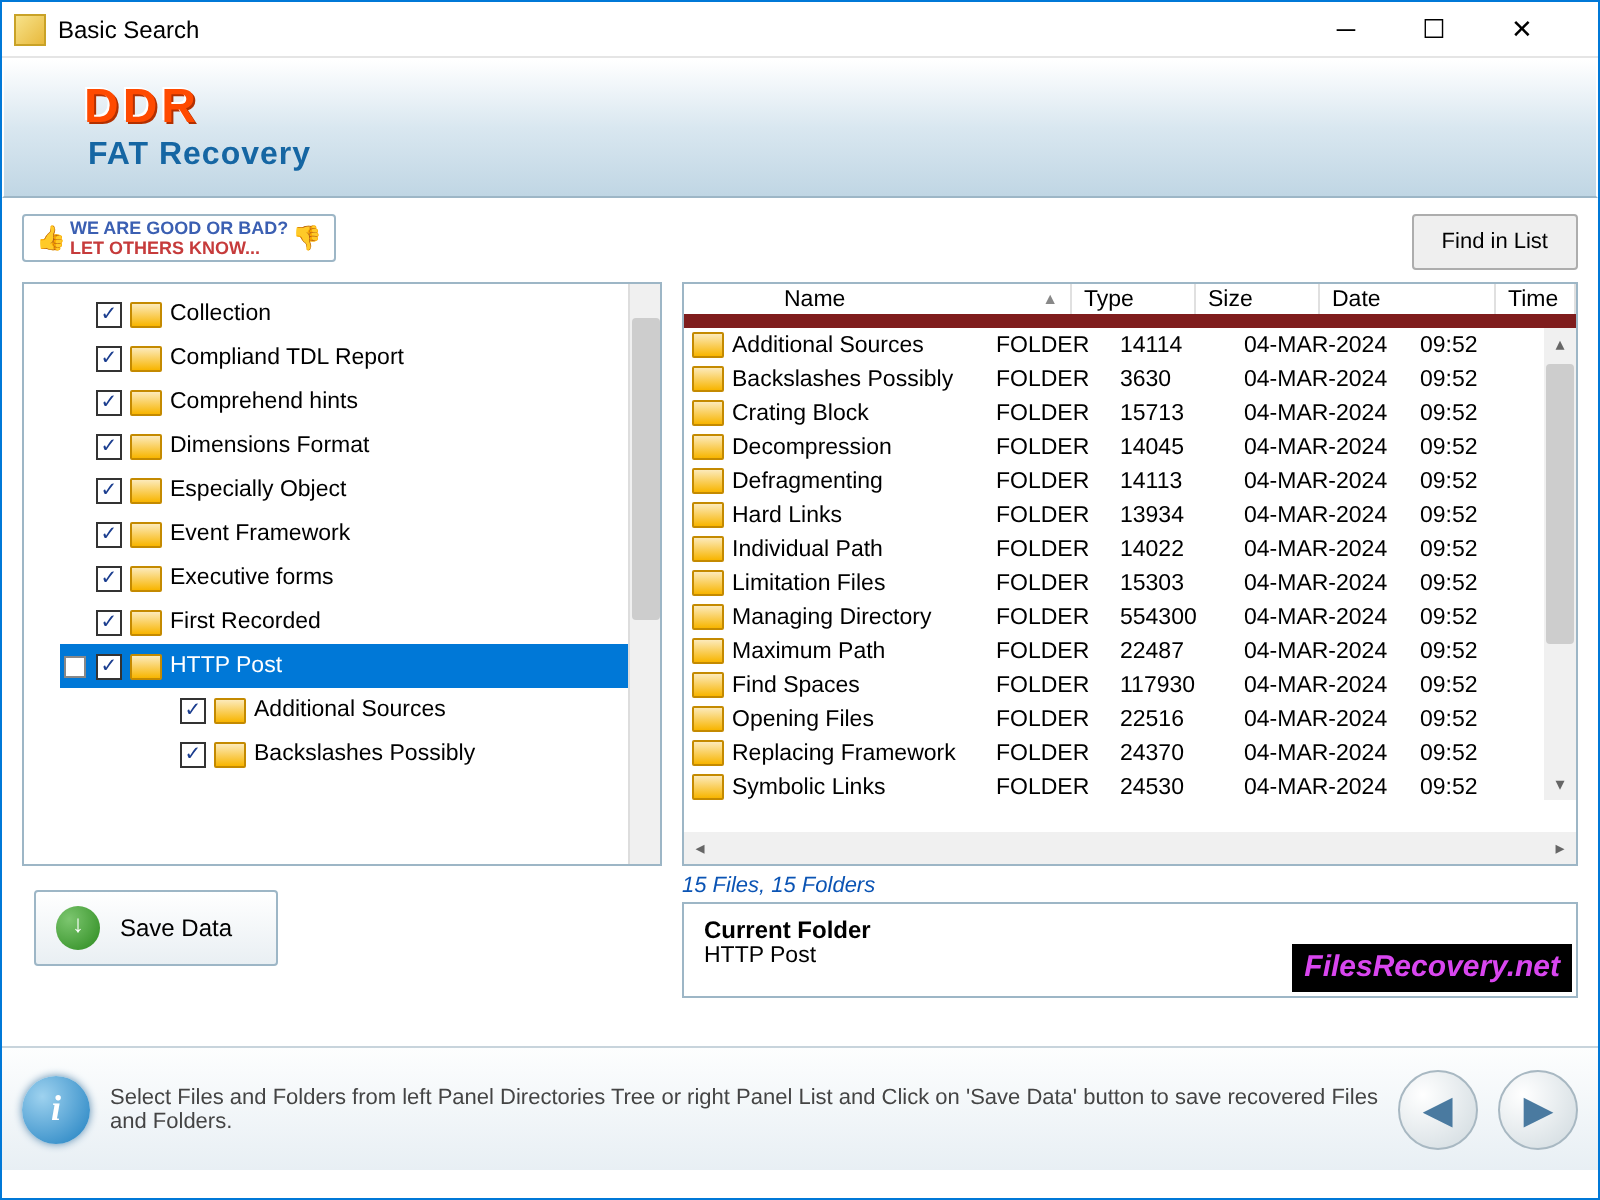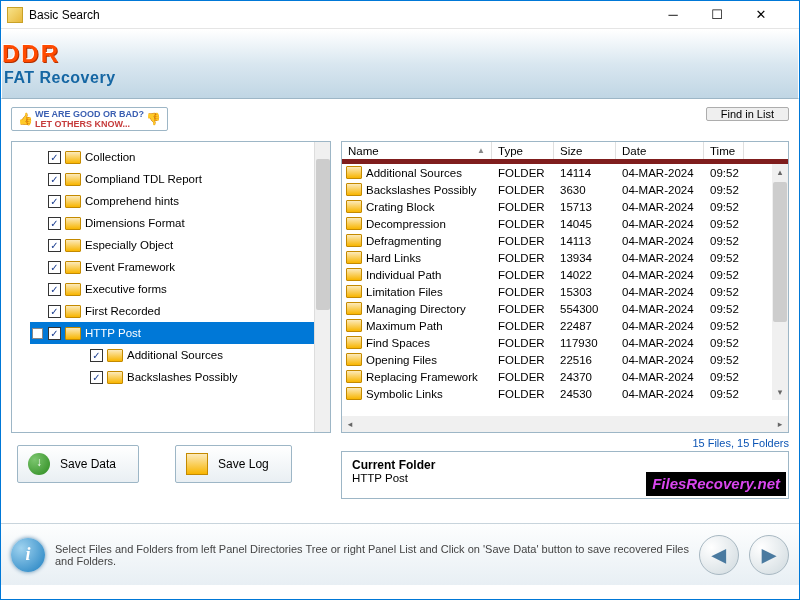--- a/index.html
+++ b/index.html
@@ -6,33 +6,33 @@
 body { background: #fff; width: 800px; height: 600px; overflow: hidden; border: 1px solid #0078d7; }
 
 
 .titlebar { height: 28px; background: #fff; border-bottom: 1px solid #e5e5e5; display: flex; align-items: center; padding: 0 16px 0 6px; font-size: 12px; }
 .titlebar .icon { width: 16px; height: 16px; background: linear-gradient(135deg,#f7e28a,#e8b93c); border: 1px solid #c9a227; margin-right: 6px; }
 .title-text { flex: 1; }
 .win-btns { display: flex; }
 .win-btn { width: 44px; height: 26px; display: flex; align-items: center; justify-content: center; font-size: 13px; cursor: pointer; }
 
 
-.banner { height: 70px; background: linear-gradient(#fff,#d9e7f0 50%,#c0d6e4); border: 1px solid #fff; border-bottom: 1px solid #9db6c6; display: flex; flex-direction: column; justify-content: center; }
+.banner { height: 70px; background: linear-gradient(#fff,#d9e7f0 50%,#c0d6e4); border: 1px solid #fff; border-bottom: 1px solid #9db6c6; display: flex; flex-direction: column; justify-content: center; padding-left: 40px; }
 .banner .ddr { font: bold 24px/1 Arial; color: #ff4a00; text-shadow: -1px -1px 0 #fff, 1px 1px 0 #b33000; letter-spacing: 2px; }
 .banner .sub { font: bold 16px/1 Arial; color: #1566a3; margin-top: 4px; padding-left: 2px; letter-spacing: 0.5px; }
 
 
 .content { padding: 8px 10px 0 10px; height: 424px; }
 .topbar { height: 28px; display: flex; justify-content: space-between; margin-bottom: 6px; }
 .feedback-btn { border: 1px solid #9db6c6; background: #fff; height: 24px; display: flex; align-items: center; padding: 0 6px; font: bold 9px/10px monospace; border-radius: 2px; cursor: pointer; }
 .feedback-btn .thumb-up { color: #3b76c6; margin-right: 2px; font-size: 12px; }
 .feedback-btn .thumb-down { color: #c63b3b; margin-left: 2px; font-size: 12px; }
 .feedback-btn .l1 { color: #3b5fb2; }
 .feedback-btn .l2 { color: #c63b3b; }
-.find-btn { border: 1px solid #adadad; background: #efefef; height: 14px; padding: 0 14px; font-size: 11px; cursor: pointer; border-radius: 2px; }
+.find-btn { border: 1px solid #adadad; background: #efefef; height: 28px; padding: 0 14px; font-size: 11px; cursor: pointer; border-radius: 2px; }
 
 .panels { display: flex; gap: 10px; height: 380px; }
 .left-group { width: 320px; display: flex; flex-direction: column; }
 .tree-wrap { border: 1px solid #9db6c6; height: 292px; background: #fff; display: flex; overflow: hidden; }
 .tree { flex: 1; padding: 4px 0 0 18px; font-size: 11.5px; overflow: hidden; }
 .tree-row { display: flex; align-items: center; height: 22px; gap: 4px; padding-left: 18px; cursor: pointer; }
 .tree-row.sel { background: #0078d7; color: #fff; }
 .tree-row.child { padding-left: 60px; }
 .cb { width: 13px; height: 13px; border: 1px solid #333; display: inline-flex; align-items: center; justify-content: center; font-size: 10px; color: #1a3d8f; background: #fff; }
 .folder-ic { width: 16px; height: 13px; background: linear-gradient(#fceabb,#f8b500); border: 1px solid #c48a00; border-radius: 1px; display: inline-block; }
@@ -42,36 +42,36 @@
 
 .action-row { display: flex; gap: 36px; padding: 12px 8px 0 6px; }
 .action-btn { display: flex; align-items: center; gap: 10px; border: 1px solid #9db6c6; background: linear-gradient(#fff,#e9eff3); height: 38px; padding: 0 22px 0 10px; font-size: 12px; border-radius: 2px; cursor: pointer; }
 .ic-save { width: 22px; height: 22px; position: relative; }
 .ic-save::before { content: ""; position: absolute; inset: 0; background: radial-gradient(circle at 30% 30%, #7cc66f, #2b8a1e); border-radius: 50%; }
 .ic-save::after { content: "↓"; position: absolute; inset: 0; color: #fff; font-weight: bold; text-align: center; line-height: 18px; }
 .ic-log { width: 22px; height: 22px; background: linear-gradient(#fceabb,#f8b500); border: 1px solid #c48a00; position: relative; }
 
 .right-group { flex: 1; display: flex; flex-direction: column; }
 .list-wrap { border: 1px solid #9db6c6; height: 292px; background: #fff; display: flex; flex-direction: column; overflow: hidden; }
-.list-head { display: flex; height: 22px; background: #fff; border-bottom: 5px solid #7f1d1d; font-size: 11.5px; }
+.list-head { display: flex; height: 22px; background: #fff; border-bottom: 7px solid #7f1d1d; font-size: 11.5px; justify-content: flex-end; }
 .list-head div { border-right: 1px solid #e0e0e0; padding: 3px 6px; display: flex; justify-content: space-between; align-items: center; }
 .list-head .sort { font-size: 8px; color: #888; }
 .col-name { width: 150px; } .col-type { width: 62px; } .col-size { width: 62px; } .col-date { width: 88px; } .col-time { width: 40px; }
 .list-body { flex: 1; overflow: hidden; position: relative; }
 .list-rows { font-size: 11.5px; }
 .list-row { display: flex; height: 17px; align-items: center; }
 .list-row .col-name { display: flex; align-items: center; gap: 4px; padding-left: 4px; }
 .list-row .col-type, .list-row .col-size, .list-row .col-date, .list-row .col-time { padding-left: 6px; }
 .v-scroll { position: absolute; right: 0; top: 0; bottom: 16px; width: 16px; background: #f0f0f0; }
 .v-scroll .arr { height: 16px; text-align: center; font-size: 9px; line-height: 16px; color: #666; }
 .v-scroll .vthumb { position: absolute; top: 18px; left: 1px; width: 14px; height: 140px; background: #cdcdcd; border-radius: 2px; }
 .h-scroll { height: 16px; background: #f0f0f0; display: flex; justify-content: space-between; font-size: 9px; color: #666; }
 .h-scroll div { width: 16px; text-align: center; line-height: 16px; }
 
-.count-row { text-align: right; font-size: 11px; color: #0b54b4; padding: 4px 0 2px; }
+.count-row { text-align: left; font-size: 11px; color: #0b54b4; padding: 4px 0 2px; font-style: italic; }
 .current-box { border: 1px solid #9db6c6; height: 48px; position: relative; padding: 6px 10px; background: #fff; }
 .current-box .lbl { font-weight: bold; font-size: 12px; }
 .current-box .val { font-size: 11.5px; }
 .watermark { position: absolute; right: 2px; bottom: 2px; background: #000; color: #d946ef; font: italic bold 15px/1.2 Arial; padding: 3px 6px; }
 
 
 .footer { height: 62px; border-top: 1px solid #c8d4dc; background: linear-gradient(#fdfefe,#e8eff4); display: flex; align-items: center; padding: 0 10px; gap: 10px; position: relative; }
 .info-ic { width: 34px; height: 34px; border-radius: 50%; background: radial-gradient(circle at 30% 30%,#9ed2ef,#1e7fc0); display: flex; align-items: center; justify-content: center; color: #fff; font: italic bold 18px serif; box-shadow: 0 0 4px #5a8bb0; }
 .hint-text { flex: 1; font-size: 11px; color: #444; }
 .nav-btn { width: 40px; height: 40px; border-radius: 50%; background: radial-gradient(circle at 30% 30%,#fff,#cfd9de); border: 1px solid #a8b8c2; display: flex; align-items: center; justify-content: center; cursor: pointer; }
@@ -172,24 +172,20 @@
           </div>
         <div class="tree-scroll">
           <div class="tree-thumb"></div>
         </div>
       </div>
       <div class="action-row">
         <div class="action-btn">
           <span class="ic-save"></span>
           <span>Save Data</span>
         </div>
-        <div class="action-btn">
-          <span class="ic-log"></span>
-          <span>Save Log</span>
-        </div>
       </div>
     </div>
 
     <div class="right-group">
       <div class="list-wrap">
         <div class="list-head">
           <div class="col-name">
               <span>Name</span>
               <span class="sort">▲</span>
             </div>

